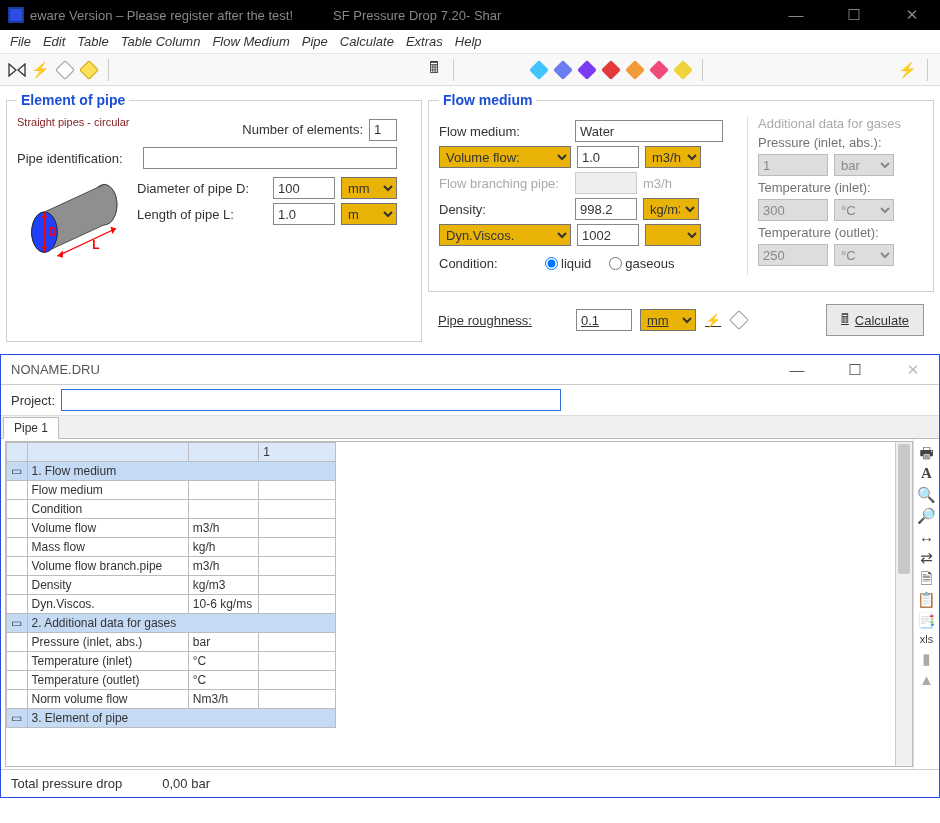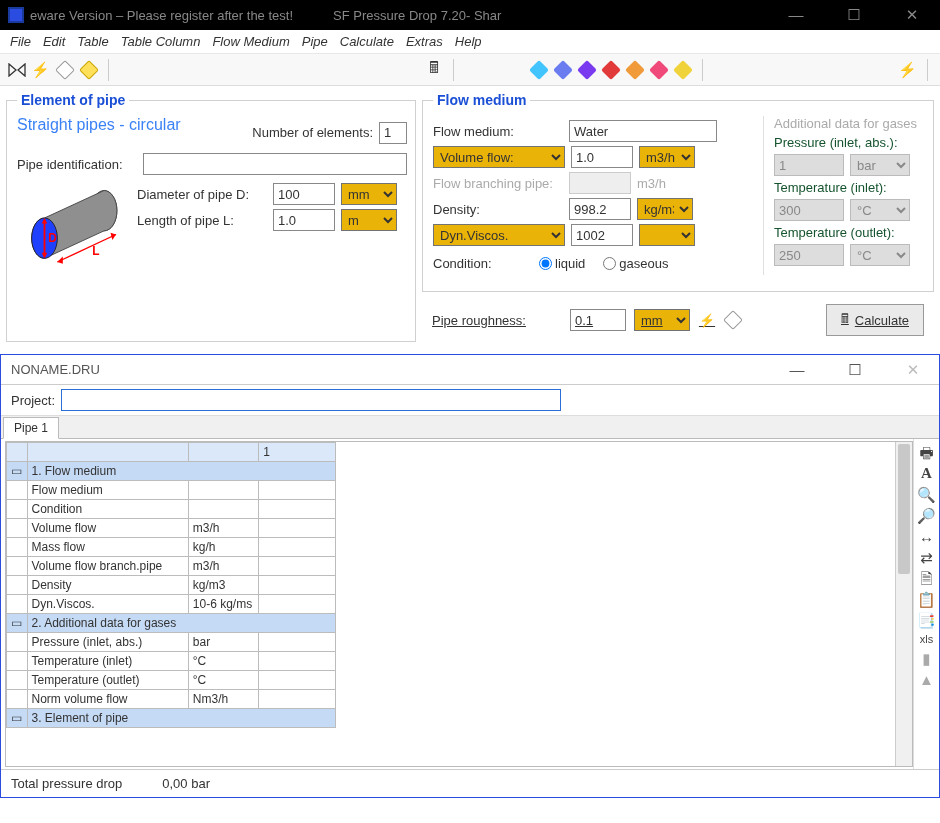--- a/index.html
+++ b/index.html
@@ -10,42 +10,42 @@
 .winbtns { margin-left:auto; display:flex; gap:18px; }
 .winbtns span { width:40px; text-align:center; color:#888; font-size:15px;}
 .menubar { display:flex; gap:12px; padding:4px 10px; background:#fff; border-bottom:1px solid #e8e8e8;}
 .menubar span { color:#333; cursor:default;font-style:italic;}
 .toolbar { display:flex; align-items:center; gap:6px; padding:4px 8px; border-bottom:1px solid #ddd; background:#f8f8f8; height:32px;}
 .tb-icon { width:18px; height:18px; display:inline-flex; align-items:center; justify-content:center;}
 .diamond { width:14px; height:14px; transform:rotate(45deg); border-radius:2px;}
 .sep { width:1px; height:22px; background:#ccc; margin:0 4px;}
 
 .main-panels { display:flex; gap:6px; padding:6px;}
-fieldset { border:1px solid #d0d0d0; padding:8px 8px 10px 10px; background:#fff;}
+fieldset { border:1px solid #d0d0d0; padding:8px 24px 10px 10px; background:#fff;}
 legend { padding:0 4px;}
 .legend-blue { color:#1a4fd6; font-weight:600; font-size:14px;}
 .panel-left { flex:0 0 410px; height:250px;}
 .panel-right { flex:1;}
-.sub-blue { color:#3b82f6; font-size:16px; margin-bottom:15px;}
+.sub-blue { color:#7f1d1d; font-size:11px; margin-bottom:15px;}
 .row { display:flex; align-items:center; margin:4px 0; gap:6px;}
 .label { flex:0 0 auto; color:#333;}
 .label-gray { color:#aaa;}
 input[type=text] { border:1px solid #888; height:22px; padding:1px 4px; background:#fff;}
 select { border:1px solid #737373; height:22px; background:#eab308; padding:0 2px;}
 .num { width:62px;}
 .unit { width:56px;}
 .wide { width:148px;}
 .pipe-svg { width:110px; height:100px;}
 
 .right-inner { display:flex; gap:12px;}
 .flowcol { flex:1;}
 .gascol { flex:0 0 162px; border-left:1px solid #e0e0e0; padding-left:10px;}
 .gascol .hdr { color:#aaa; margin-bottom:4px;}
 .gascol input, .gascol select { background:#ddd; color:#888; border:1px solid #bbb;}
-.gascol .label { color:#14532d; }
+.gascol .label { color:#737373; }
 
 .roughness-row { display:flex; align-items:center; gap:8px; padding:6px 10px;text-decoration:underline;}
 .calc-btn { border:1px solid #999; background:#eaeaea; padding:4px 14px; display:inline-flex; align-items:center; gap:6px;}
 
 .secondary-window { border:1px solid #2a4ce0; margin-top:6px;}
 .sw-titlebar { display:flex; align-items:center; background:#fff; height:30px; padding:0 6px; border-bottom:1px solid #ccc;}
 .sw-titlebar .title { color:#555; font-size:13px; margin-left:4px;}
 .sw-titlebar .winbtns span{ color:#555;}
 .project-row { display:flex; align-items:center; padding:4px 10px; gap:6px; border-bottom:1px solid #ddd;}
 .project-row input { flex:0 0 500px; border:1px solid #2a6fd6; height:22px;}

